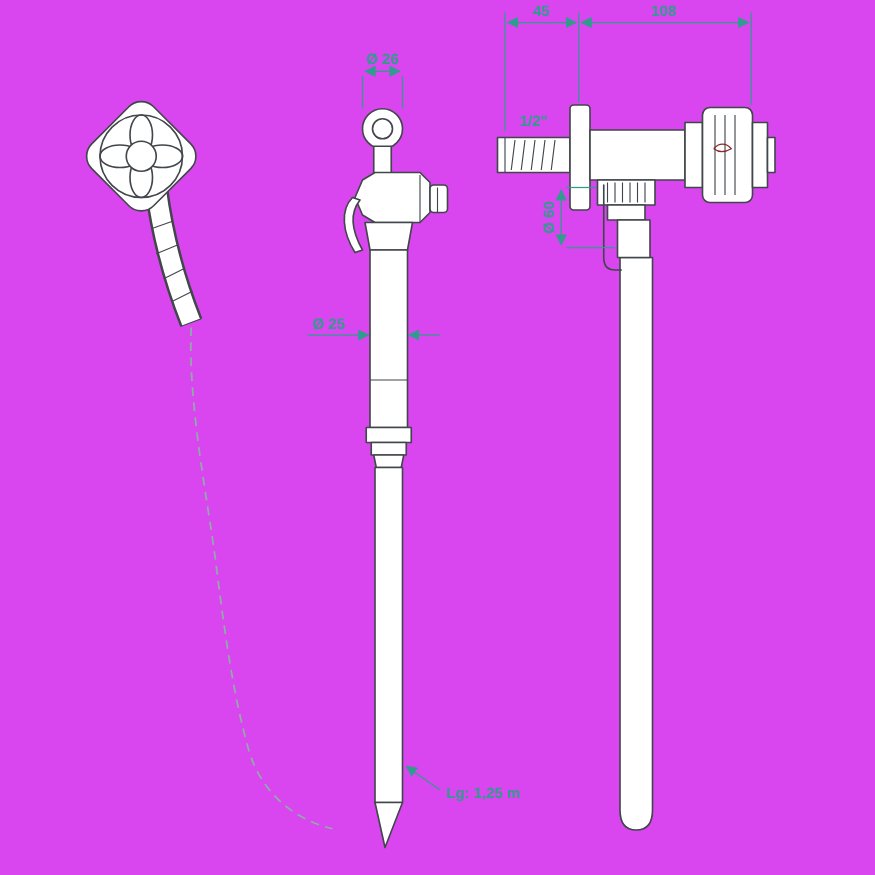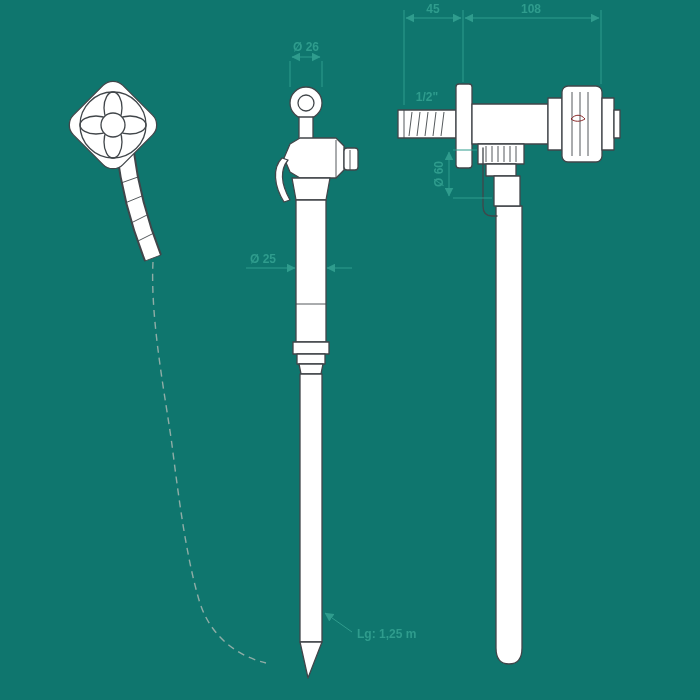--- a/index.html
+++ b/index.html
@@ -1,16 +1,16 @@
 <!DOCTYPE html>
 <html><head>
 <meta charset="utf-8">
 <style>
   html,body{margin:0;padding:0;background:#ffffff;}
-  .page{width:700px;height:700px;position:relative;background:#0f766e;overflow:hidden;}
+  .page{width:700px;height:700px;position:relative;background:#d946ef;overflow:hidden;}
   svg{display:block;}
   .s   {stroke:#41464a;fill:none;stroke-width:1.3;stroke-linejoin:round;stroke-linecap:round;}
   .sf  {stroke:#41464a;fill:#ffffff;stroke-width:1.3;stroke-linejoin:round;}
   .thin{stroke:#41464a;stroke-width:0.9;fill:none;}
   .diml{stroke:#2f9c8d;stroke-width:1;fill:none;}
   .dash{stroke:#8fada6;stroke-width:1.4;fill:none;stroke-dasharray:7 5;}
   .dim {font:bold 12px "Liberation Sans",sans-serif;fill:#2f9c8d;}
   .brand{stroke:#8a2a2a;stroke-width:1;fill:none;}
 </style>
 </head>

